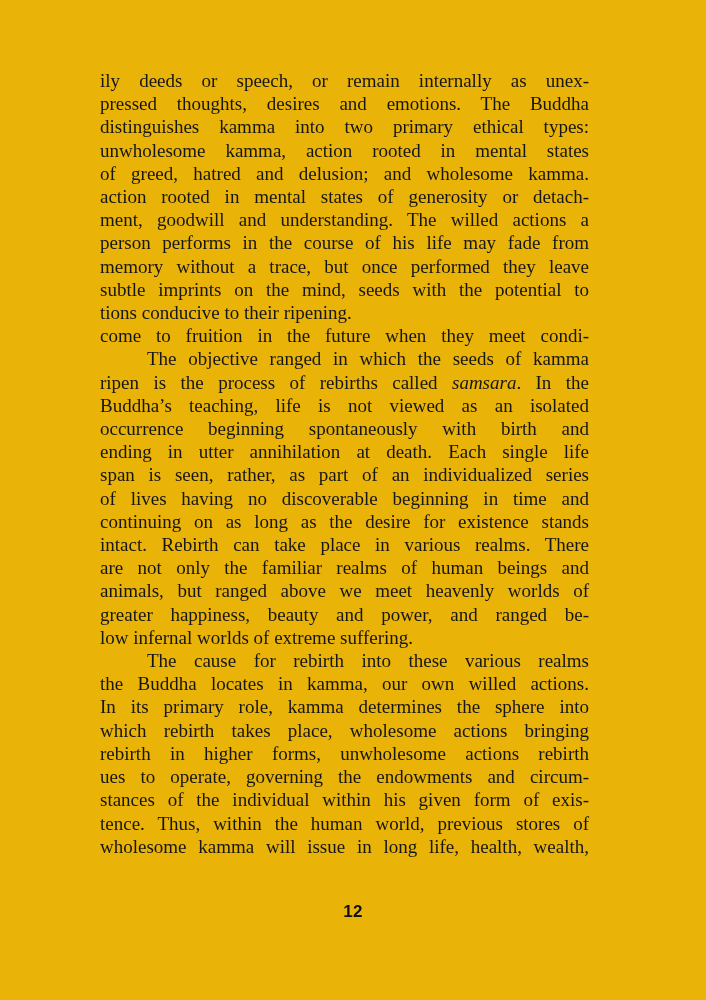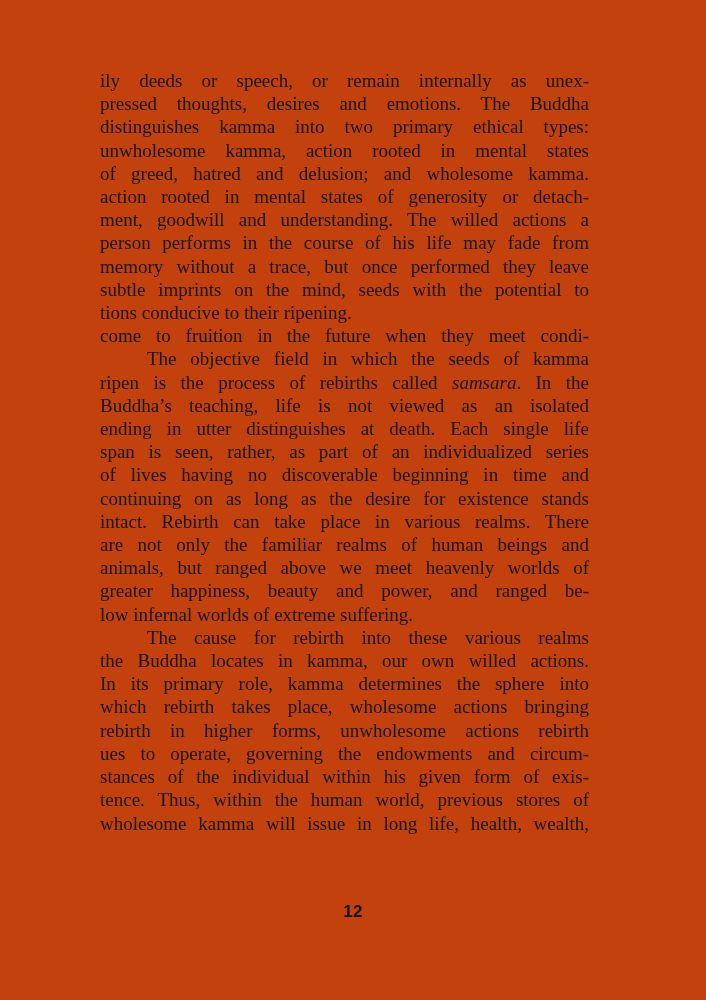--- a/index.html
+++ b/index.html
@@ -4,21 +4,21 @@
 <style>
   html, body {
     margin: 0;
     padding: 0;
     background: #ffffff;
   }
   .page {
     position: relative;
     width: 706px;
     height: 1000px;
-    background: #c2410c;
+    background: #eab308;
     overflow: hidden;
   }
   .text-block {
     position: absolute;
     left: 100px;
     top: 69px;
     width: 489px;
     font-family: "Liberation Serif", serif;
     font-size: 19px;
     line-height: 23.2px;
@@ -62,24 +62,25 @@
         <div class="line just"><span>of greed, hatred and delusion; and wholesome kamma.</span></div>
         <div class="line just"><span>action rooted in mental states of generosity or detach-</span></div>
         <div class="line just"><span>ment, goodwill and understanding. The willed actions a</span></div>
         <div class="line just"><span>person performs in the course of his life may fade from</span></div>
         <div class="line just"><span>memory without a trace, but once performed they leave</span></div>
         <div class="line just"><span>subtle imprints on the mind, seeds with the potential to</span></div>
         <div class="line"><span>tions conducive to their ripening.</span></div>
         <div class="line just"><span>come to fruition in the future when they meet condi-</span></div>
       </div>
       <div class="paragraph">
-        <div class="line just indent"><span>The objective field in which the seeds of kamma</span></div>
+        <div class="line just indent"><span>The objective ranged in which the seeds of kamma</span></div>
         <div class="line just"><span>ripen is the process of rebirths called </span><span class="seg-italic">samsara</span><span>. In the</span></div>
         <div class="line just"><span>Buddha’s teaching, life is not viewed as an isolated</span></div>
-        <div class="line just"><span>ending in utter distinguishes at death. Each single life</span></div>
+        <div class="line just"><span>occurrence beginning spontaneously with birth and</span></div>
+        <div class="line just"><span>ending in utter annihilation at death. Each single life</span></div>
         <div class="line just"><span>span is seen, rather, as part of an individualized series</span></div>
         <div class="line just"><span>of lives having no discoverable beginning in time and</span></div>
         <div class="line just"><span>continuing on as long as the desire for existence stands</span></div>
         <div class="line just"><span>intact. Rebirth can take place in various realms. There</span></div>
         <div class="line just"><span>are not only the familiar realms of human beings and</span></div>
         <div class="line just"><span>animals, but ranged above we meet heavenly worlds of</span></div>
         <div class="line just"><span>greater happiness, beauty and power, and ranged be-</span></div>
         <div class="line"><span>low infernal worlds of extreme suffering.</span></div>
       </div>
       <div class="paragraph">

